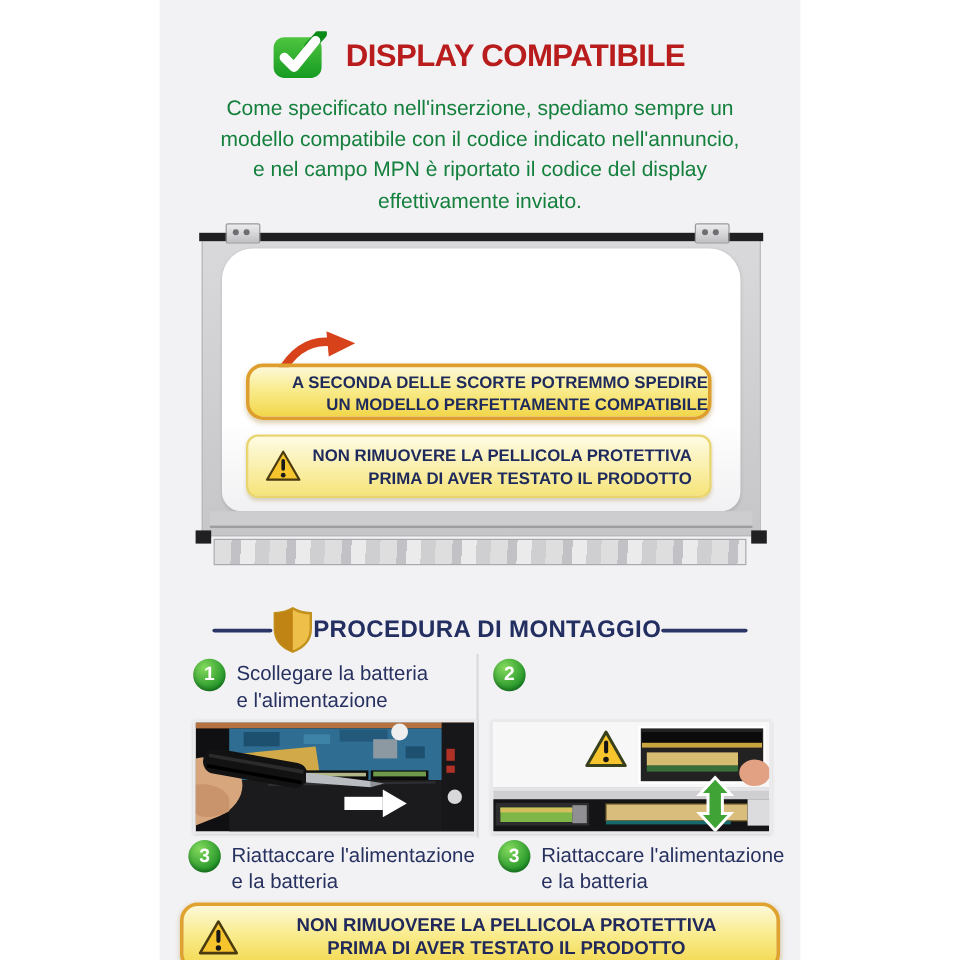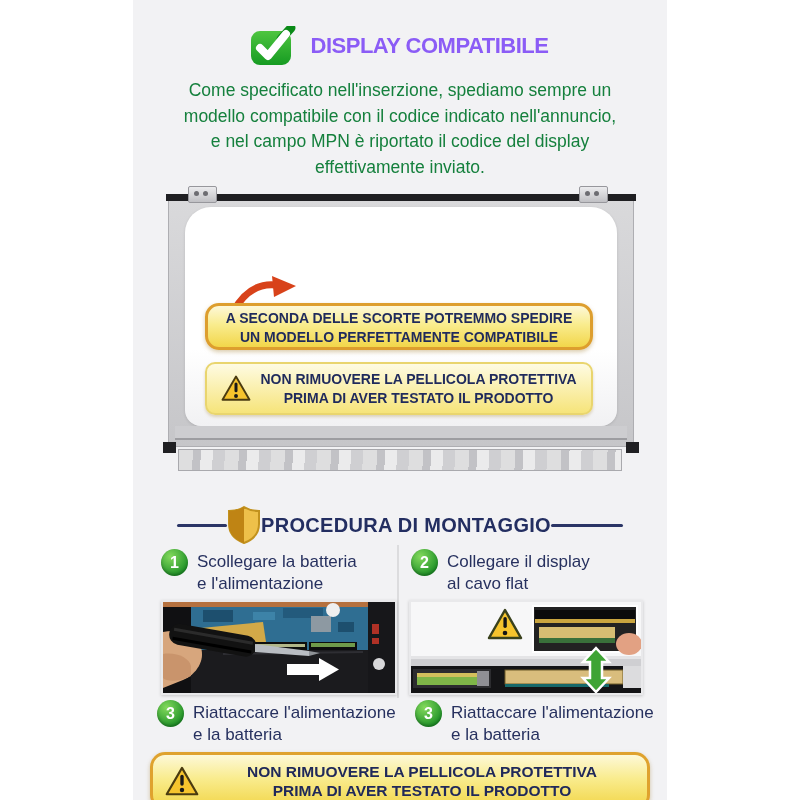--- a/index.html
+++ b/index.html
@@ -3,21 +3,21 @@
 <meta charset="utf-8">
 <style>
   html,body{margin:0;padding:0}
   body{width:800px;height:800px;position:relative;overflow:hidden;background:#ffffff;
        font-family:"Liberation Sans",sans-serif;}
   .content{position:absolute;left:133px;top:0;width:534px;height:800px;background:#f2f2f4;}
 
   
   .header{position:absolute;top:26px;left:0;width:100%;display:flex;justify-content:center;
           align-items:center;gap:13px}
-  .header h1{font-size:22px;letter-spacing:-0.5px;color:#8b5cf6;margin:2px;font-weight:bold}
+  .header h1{font-size:26px;letter-spacing:-0.5px;color:#b91c1c;margin:2px;font-weight:bold}
 
   
   .intro{position:absolute;top:78px;left:0;width:100%;text-align:center;color:#15803d;
          font-size:17.5px;line-height:25.5px}
 
   
   .panel{position:absolute;left:33px;top:186px;width:470px;height:292px}
   .bracket{position:absolute;top:0;width:27px;height:15px;z-index:3;
            background:linear-gradient(#ececee,#c0c0c4);border:1px solid #97979c;border-radius:2px}
   .bracket i{position:absolute;top:4px;width:5px;height:5px;background:#6d6d72;border-radius:50%}
@@ -32,21 +32,21 @@
                 border-radius:26px 26px 16px 16px;box-shadow:0 1px 3px rgba(0,0,0,.12)}
   .panel-band{position:absolute;left:6px;right:6px;bottom:6px;height:12px;background:#cdcdd0;
               border-bottom:2px solid #9d9da1}
   .panel-foil{position:absolute;left:12px;right:14px;top:263px;height:22px;
               border:1px solid #a9a9ad;box-sizing:border-box;
               background:repeating-linear-gradient(93deg,#dededf 0 14px,#c2c2c6 14px 22px,#ebebec 22px 34px,#cfcfd2 34px 46px)}
   .cap{position:absolute;top:256px;width:13px;height:11px;background:#202023}
   .cap.cl{left:-3px}.cap.cr{right:-3px}
   .red-arrow{position:absolute;left:62px;top:90px;width:72px;height:38px}
 
-  .callout{position:absolute;left:39px;width:388px;box-sizing:border-box;text-align:center;
+  .callout{position:absolute;left:39px;width:388px;box-sizing:border-box;text-align:right;
            color:#1f2a5c;font-weight:bold;font-size:14px;line-height:18.5px}
   .callout .ln{display:block}
   .callout1{top:117px;height:47px;border:3px solid #dd9e2e;border-radius:14px;
             background:linear-gradient(180deg,#fdf8d8,#f9ec8e 45%,#f2d64a);
             box-shadow:0 2px 4px rgba(150,110,20,.35);padding-top:3px}
   .callout2{top:176px;height:53px;border:2px solid #e9d express56e;border-radius:10px}
   .callout2{top:176px;height:53px;border:2px solid #e9d56e;border-radius:10px;
             background:linear-gradient(180deg,#fefbe2,#f6e47a);
             display:flex;align-items:center;justify-content:center;gap:9px;
             box-shadow:0 2px 3px rgba(150,110,20,.25)}
@@ -171,24 +171,20 @@
 
   <div class="step step1">
     <span class="badge">1</span>
     <span class="step-text">
       <span>Scollegare la batteria</span>
       <span>e l'alimentazione</span>
     </span>
   </div>
   <div class="step step2">
     <span class="badge">2</span>
-    <span class="step-text">
-      <span>Collegare il display</span>
-      <span>al cavo flat</span>
-    </span>
   </div>
 
   <div class="divider"></div>
 
   <div class="photo photo1">
     <svg viewBox="0 0 232 91" preserveAspectRatio="none">
       <rect width="232" height="91" fill="#101012"></rect>
       <rect width="232" height="5" fill="#b5713f"></rect>
       <rect x="28" y="5" width="184" height="43" fill="#2f6e92"></rect>
       <rect x="40" y="8" width="30" height="12" fill="#1d4f6e"></rect>

